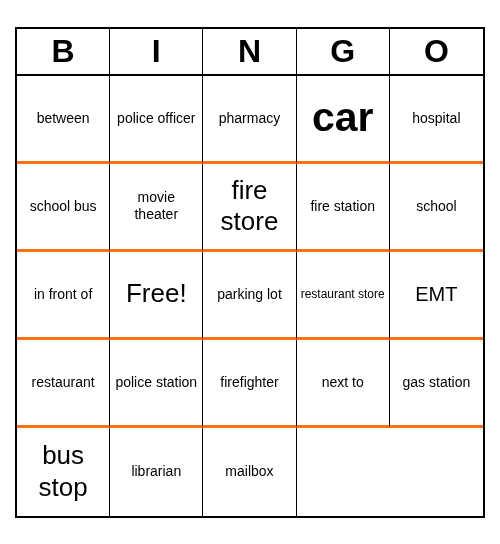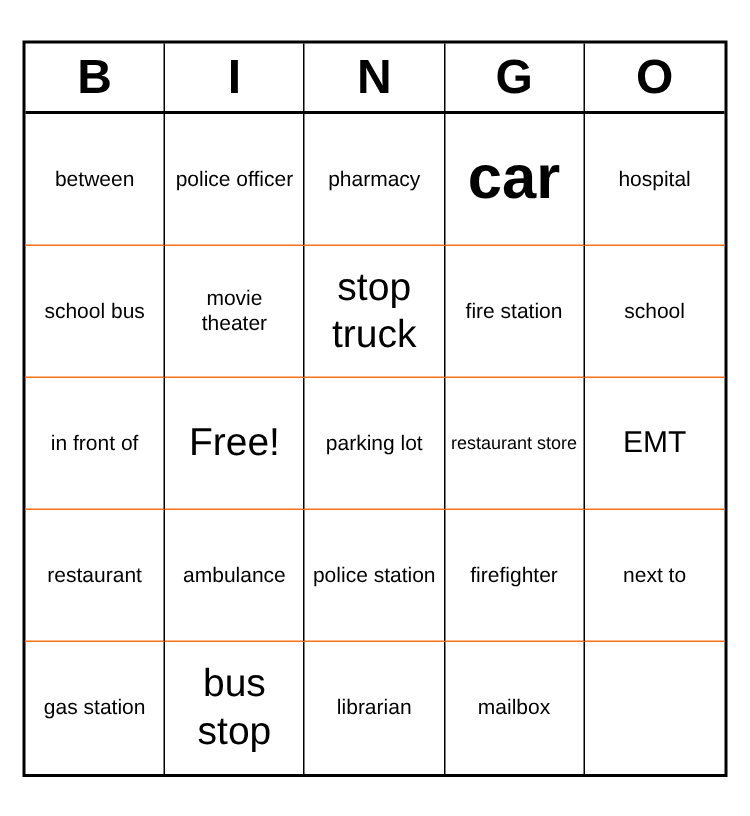--- a/index.html
+++ b/index.html
@@ -30,21 +30,21 @@
       border-right: 1px solid #000;
     }
     .header-cell:last-child { border-right: none; }
     .bingo-grid {
       display: grid;
       grid-template-columns: repeat(5, 1fr);
       grid-template-rows: repeat(5, 1fr);
     }
     .cell {
       border-right: 1px solid #000;
-      border-bottom: 1px solid #f97316;
+      border-bottom: 3px solid #f97316;
       display: flex;
       align-items: center;
       justify-content: center;
       text-align: center;
       min-height: 88px;
       padding: 4px;
       line-height: 1.2;
     }
     .cell:nth-child(5n) { border-right: none; }
     .cell:nth-child(n+21) { border-bottom: none; }
@@ -93,21 +93,21 @@
       <div class="cell">
         <span class="cell-text">hospital</span>
       </div>
       <div class="cell">
         <span class="cell-text">school bus</span>
       </div>
       <div class="cell">
         <span class="cell-text">movie theater</span>
       </div>
       <div class="cell">
-        <span class="cell-text large">stop truck</span>
+        <span class="cell-text large">fire store</span>
       </div>
       <div class="cell">
         <span class="cell-text">fire station</span>
       </div>
       <div class="cell">
         <span class="cell-text">school</span>
       </div>
       <div class="cell">
         <span class="cell-text">in front of</span>
       </div>
@@ -120,23 +120,20 @@
       <div class="cell">
         <span class="cell-text small">restaurant store</span>
       </div>
       <div class="cell">
         <span class="cell-text medium">EMT</span>
       </div>
       <div class="cell">
         <span class="cell-text">restaurant</span>
       </div>
       <div class="cell">
-        <span class="cell-text">ambulance</span>
-      </div>
-      <div class="cell">
         <span class="cell-text">police station</span>
       </div>
       <div class="cell">
         <span class="cell-text">firefighter</span>
       </div>
       <div class="cell">
         <span class="cell-text">next to</span>
       </div>
       <div class="cell">
         <span class="cell-text">gas station</span>

